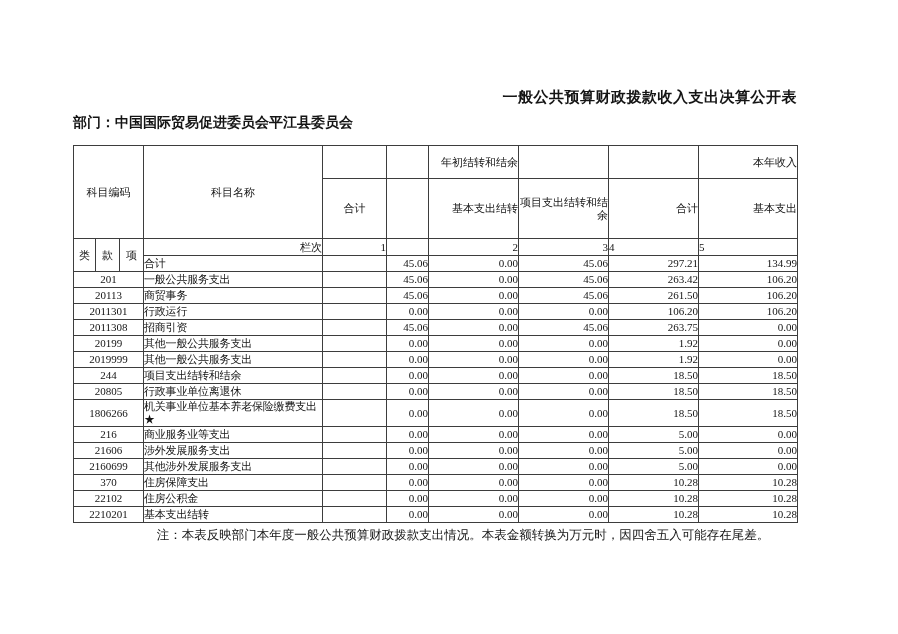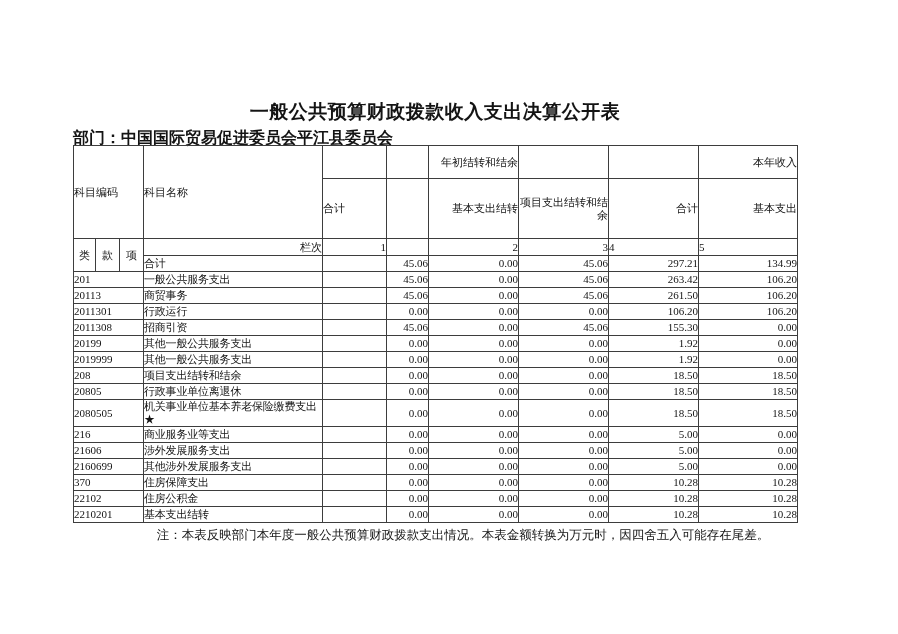--- a/index.html
+++ b/index.html
@@ -3,45 +3,45 @@
 <meta charset="utf-8">
 <style>
   html,body{margin:0;padding:0;}
   body{
     width:898px;height:634px;background:#ffffff;position:relative;
     font-family:"Liberation Serif","DejaVu Serif",serif;color:#141414;
     overflow:hidden;
   }
   .title{
     position:absolute;left:73px;top:88px;width:724px;
-    text-align:center;font-size:19px;font-weight:bold;letter-spacing:.5px;margin-top:11px;
+    text-align:right;font-size:15px;font-weight:bold;letter-spacing:.5px;
   }
   .dept{
-    position:absolute;left:73px;top:128px;font-size:16px;font-weight:bold;
+    position:absolute;left:73px;top:114px;font-size:14px;font-weight:bold;
   }
   table.budget{
     position:absolute;left:73px;top:145px;width:724px;
     border-collapse:collapse;table-layout:fixed;
     font-size:11px;line-height:13px;
   }
   table.budget td{
     border:1px solid #3d3d3d;vertical-align:middle;
     overflow:hidden;padding:0;
   }
   
   tr.ha td{height:32px;}
   tr.hb td{height:59px;}
   tr.hc td{height:16px;}
   tr.hd td{height:15px;}
   tr.dr td{height:15px;}
   
-  td.hleft{text-align:left;padding-left:6px;}
+  td.hleft{text-align:center;padding-left:6px;}
   td.hright{text-align:right;padding-right:8px;padding-left:8px;word-break:break-all;}
   td.ctr{text-align:center;}
-  td.code{text-align:left;padding-left:5px;font-family:Liberation Serif, serif;}
+  td.code{text-align:center;padding-left:5px;font-family:Liberation Serif, serif;}
   td.name{text-align:left;padding:0 2px 0 4px;letter-spacing:-0.2px;word-break:break-all;}
   td.num{text-align:right;padding-right:8px;}
   td.numL{text-align:left;padding-left:10px;}
   td.v1{padding-right:12px;}
   .note{
     position:absolute;left:73px;top:527px;width:780px;font-size:12.5px;text-align:center;
   }
 </style>
 </head>
 <body>
@@ -137,21 +137,21 @@
     <td class="num">106.20</td>
     <td class="num">106.20</td>
   </tr>
   <tr class="dr">
     <td colspan="3" class="code">2011308</td>
     <td class="name">招商引资</td>
     <td></td>
     <td class="num v1">45.06</td>
     <td class="num">0.00</td>
     <td class="num">45.06</td>
-    <td class="num">155.30</td>
+    <td class="num">263.75</td>
     <td class="num">0.00</td>
   </tr>
   <tr class="dr">
     <td colspan="3" class="code">20199</td>
     <td class="name">其他一般公共服务支出</td>
     <td></td>
     <td class="num v1">0.00</td>
     <td class="num">0.00</td>
     <td class="num">0.00</td>
     <td class="num">1.92</td>
@@ -161,41 +161,41 @@
     <td colspan="3" class="code">2019999</td>
     <td class="name">其他一般公共服务支出</td>
     <td></td>
     <td class="num v1">0.00</td>
     <td class="num">0.00</td>
     <td class="num">0.00</td>
     <td class="num">1.92</td>
     <td class="num">0.00</td>
   </tr>
   <tr class="dr">
-    <td colspan="3" class="code">208</td>
+    <td colspan="3" class="code">244</td>
     <td class="name">项目支出结转和结余</td>
     <td></td>
     <td class="num v1">0.00</td>
     <td class="num">0.00</td>
     <td class="num">0.00</td>
     <td class="num">18.50</td>
     <td class="num">18.50</td>
   </tr>
   <tr class="dr">
     <td colspan="3" class="code">20805</td>
     <td class="name">行政事业单位离退休</td>
     <td></td>
     <td class="num v1">0.00</td>
     <td class="num">0.00</td>
     <td class="num">0.00</td>
     <td class="num">18.50</td>
     <td class="num">18.50</td>
   </tr>
   <tr class="dr">
-    <td colspan="3" class="code">2080505</td>
+    <td colspan="3" class="code">1806266</td>
     <td class="name">机关事业单位基本养老保险缴费支出★</td>
     <td></td>
     <td class="num v1">0.00</td>
     <td class="num">0.00</td>
     <td class="num">0.00</td>
     <td class="num">18.50</td>
     <td class="num">18.50</td>
   </tr>
   <tr class="dr">
     <td colspan="3" class="code">216</td>

